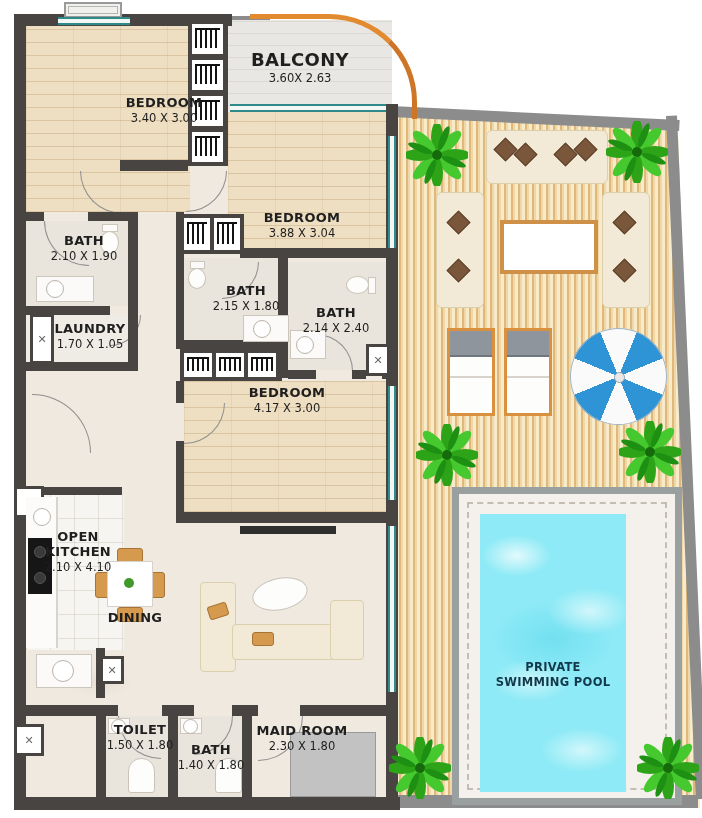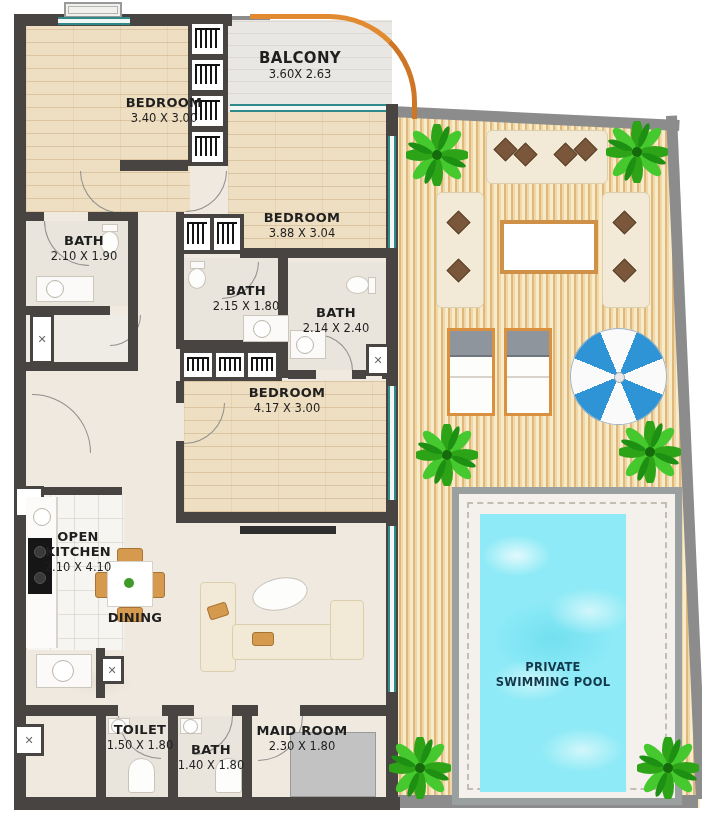--- a/index.html
+++ b/index.html
@@ -26,21 +26,21 @@
   .deck{position:absolute;left:392px;top:106px;width:310px;height:702px;z-index:8;
     background:repeating-linear-gradient(90deg,#e0b87c 0 2px,#efd7a8 2px 4px,#f8ebc9 4px 7px);
     clip-path:polygon(0 10px,286px 24px,308px 702px,0 702px);}
   
   .glassv{position:absolute;width:8px;z-index:34;background:linear-gradient(90deg,#2f8a8a 0 2px,#f2f7f6 2px 6px,#2f8a8a 6px 8px);}
   .glassh{position:absolute;height:8px;z-index:34;background:linear-gradient(0deg,#2f8a8a 0 2px,#f2f7f6 2px 6px,#2f8a8a 6px 8px);}
   
   .lab{position:absolute;text-align:center;color:#1f1f1f;z-index:60;line-height:1.15;}
   .lab .nm{font-size:13px;font-weight:700;letter-spacing:.3px;}
   .lab .dm{font-size:11.5px;margin-top:1px;}
-  .lab.big .nm{font-size:15px;}
+  .lab.big .nm{font-size:18px;}
   .lab.pool{color:#12394b;}
   .lab.pool .nm{font-size:11.5px;line-height:1.3;}
   
   .arc{position:absolute;z-index:28;background:transparent;border:0 solid #8f8f8f;}
   .arc.bl{border-left-width:1.5px;border-bottom-width:1.5px;border-bottom-left-radius:100%;}
   .arc.br{border-right-width:1.5px;border-bottom-width:1.5px;border-bottom-right-radius:100%;}
   .arc.tr{border-right-width:1.5px;border-top-width:1.5px;border-top-right-radius:100%;}
   
   .cell{position:absolute;background:#fff;z-index:32;}
   .cell .hang{position:absolute;left:3px;right:3px;top:4px;bottom:6px;
@@ -367,20 +367,24 @@
     <div class="dm">3.60X 2.63</div>
   </div>
   <div class="lab" style="left:246px;top:211px;width:112px;">
     <div class="nm">BEDROOM</div>
     <div class="dm">3.88 X 3.04</div>
   </div>
   <div class="lab" style="left:32px;top:234px;width:104px;">
     <div class="nm">BATH</div>
     <div class="dm">2.10 X 1.90</div>
   </div>
+  <div class="lab" style="left:36px;top:322px;width:108px;">
+    <div class="nm">LAUNDRY</div>
+    <div class="dm">1.70 X 1.05</div>
+  </div>
   <div class="lab" style="left:196px;top:284px;width:100px;">
     <div class="nm">BATH</div>
     <div class="dm">2.15 X 1.80</div>
   </div>
   <div class="lab" style="left:286px;top:306px;width:100px;">
     <div class="nm">BATH</div>
     <div class="dm">2.14 X 2.40</div>
   </div>
   <div class="lab" style="left:234px;top:386px;width:106px;">
     <div class="nm">BEDROOM</div>

